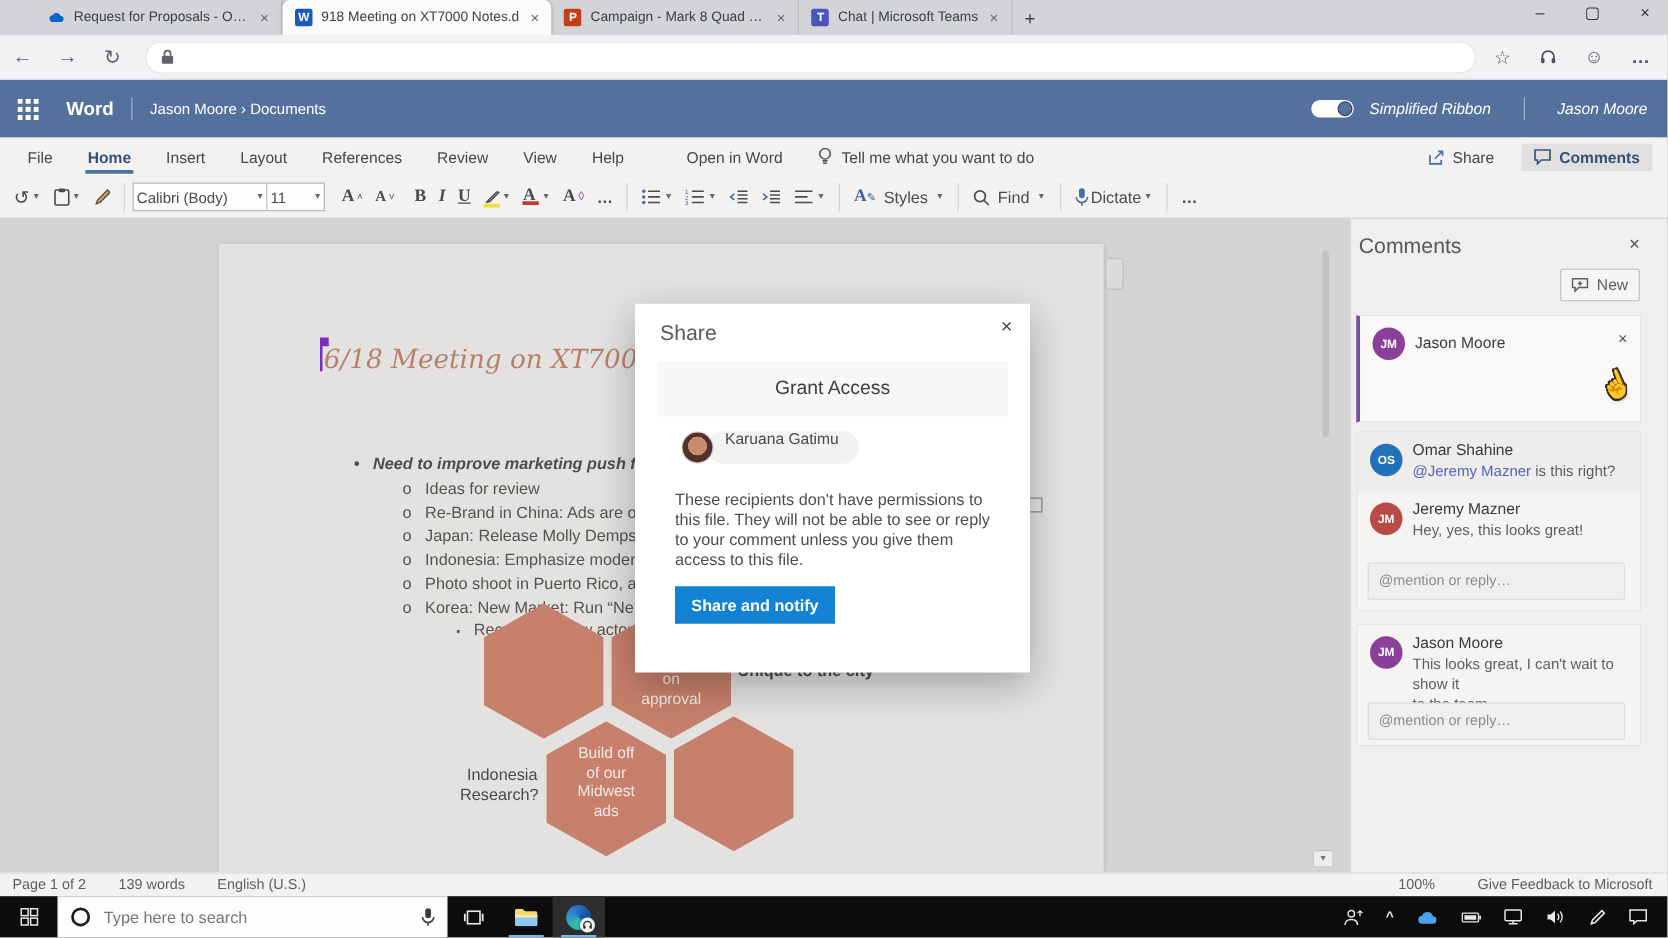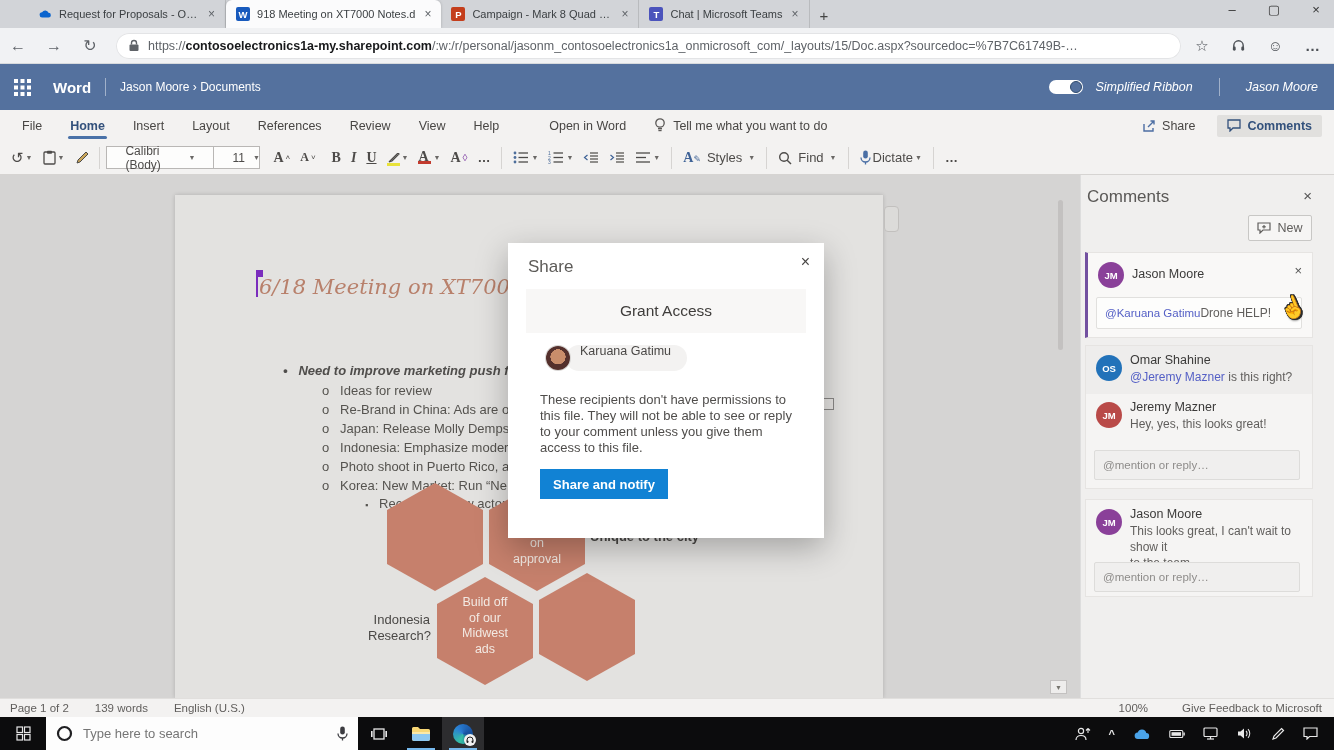--- a/index.html
+++ b/index.html
@@ -43,21 +43,21 @@
   .rtab.active { font-weight:bold; color:#33517c; }
   .rtab.active::after { content:""; position:absolute; left:12px; right:12px; bottom:2px; height:3px; background:#4a72a8; border-radius:2px; }
   #comments-btn { background:#e1e0de; border-radius:2px; padding:4px 10px; display:flex; gap:6px; align-items:center; }
   #share-btn { padding:4px 8px; display:flex; gap:6px; align-items:center; }
 
   
   #toolbar { top:141px; left:0; width:1334px; height:34px; background:#f3f2f1; border-bottom:1px solid #d6d4d2; display:flex; align-items:center; color:#4d4b49; font-size:13px; }
   .tbtn { display:flex; align-items:center; gap:2px; padding:0 5px; height:26px; }
   .chev { font-size:7px; color:#6a6866; }
   .tsep { width:1px; height:22px; background:#d6d4d2; margin:0 6px; }
-  .combo { background:#fdfdfc; border:1px solid #b9b7b5; height:23px; display:flex; align-items:center; padding:0 18px; font-size:12px; gap:8px; }
+  .combo { background:#fdfdfc; border:1px solid #b9b7b5; height:23px; display:flex; align-items:center; padding:0 2px; font-size:12px; gap:8px;text-align:right; }
   .charbtn { font-weight:bold; font-family:"Liberation Serif", serif; font-size:14px; }
   .colorbar { display:block; height:3px; width:13px; margin-top:-1px; }
 
   
   #content { top:175px; left:0; width:1334px; height:523px; background:#d5d4d3; overflow:hidden; }
   #page { position:absolute; left:175px; top:20px; width:708px; height:503px; background:#e3e2e0; box-shadow:0 0 4px rgba(0,0,0,.18); }
   #doc-title { position:absolute; left:84px; top:80px; font-family:"DejaVu Serif", serif; font-style:italic; font-size:21px; color:#b8806b; }
   .collab-caret { position:absolute; left:81px; top:81px; width:2px; height:21px; background:#7b2dbd; }
   .collab-caret::before { content:""; position:absolute; top:-6px; left:0; width:7px; height:7px; background:#7b2dbd; }
   .docline { position:absolute; font-size:13px; color:#55534f; white-space:nowrap; }
@@ -146,21 +146,20 @@
 
 <div id="navbar" class="abs">
   <span class="navbtn">←</span>
   <span class="navbtn">→</span>
   <span class="navbtn">↻</span>
   <div id="urlpill">
     <svg class="svgi" width="12" height="13" viewBox="0 0 12 13" style="margin-right:8px">
         <rect x="1.5" y="5.5" width="9" height="6.5" rx="1" fill="#5f6368"></rect>
         <path d="M3.5 5.5V4a2.5 2.5 0 0 1 5 0v1.5" fill="none" stroke="#5f6368" stroke-width="1.4"></path>
       </svg>
-    <span class="rest"><span>https://</span><span class="domain">contosoelectronics1a-my.sharepoint.com</span><span>/:w:/r/personal/jasonm_contosoelectronics1a_onmicrosoft_com/_layouts/15/Doc.aspx?sourcedoc=%7B7C61749B-…</span></span>
   </div>
   <div class="nav-right">
     <span>☆</span>
     <svg class="svgi" width="15" height="15" viewBox="0 0 16 16">
         <path d="M3 10V8a5 5 0 0 1 10 0v2" fill="none" stroke="#4d5156" stroke-width="1.5"></path>
         <rect x="2" y="9" width="3" height="4.5" rx="1.4" fill="#4d5156"></rect>
         <rect x="11" y="9" width="3" height="4.5" rx="1.4" fill="#4d5156"></rect>
       </svg>
     <span>☺</span>
     <span style="font-weight:bold">…</span>
@@ -433,24 +432,20 @@
           <line x1="7" y1="3" x2="7" y2="6.5" stroke="#605e5c" stroke-width="1.2"></line>
           <line x1="5.2" y1="4.8" x2="8.8" y2="4.8" stroke="#605e5c" stroke-width="1.2"></line>
         </svg>
       <span>New</span>
     </div>
 
     <div class="card active" style="top:77px; height:86px;">
       <div class="avatar" style="position:absolute; left:10px; top:9px; background:#8a4099;">JM</div>
       <div class="cname" style="position:absolute; left:44px; top:14px;">Jason Moore</div>
       <span class="cclose">×</span>
-      <div style="position:absolute; left:8px; top:44px; width:206px; height:32px; background:#fdfdfc; border:1px solid #e1e0de; border-radius:2px; display:flex; align-items:center; padding:0 8px; font-size:11.5px;">
-        <span class="mention">@Karuana Gatimu</span>
-          <span class="ctext"> Drone HELP!</span>
-      </div>
     </div>
 
     <div class="card" style="top:170px; height:144px;">
       <div style="position:absolute; left:0; top:0; right:0; height:48px; background:#eeedec;"></div>
       <div class="avatar" style="position:absolute; left:10px; top:9px; background:#2272b9;">OS</div>
       <div class="cname" style="position:absolute; left:44px; top:7px;">Omar Shahine</div>
       <div class="ctext" style="position:absolute; left:44px; top:23px;"><span class="mention">@Jeremy Mazner</span><span> is this right?</span></div>
       <div class="avatar" style="position:absolute; left:10px; top:56px; background:#b94a48;">JM</div>
       <div class="cname" style="position:absolute; left:44px; top:54px;">Jeremy Mazner</div>
       <div class="ctext" style="position:absolute; left:44px; top:70px;">Hey, yes, this looks great!</div>

